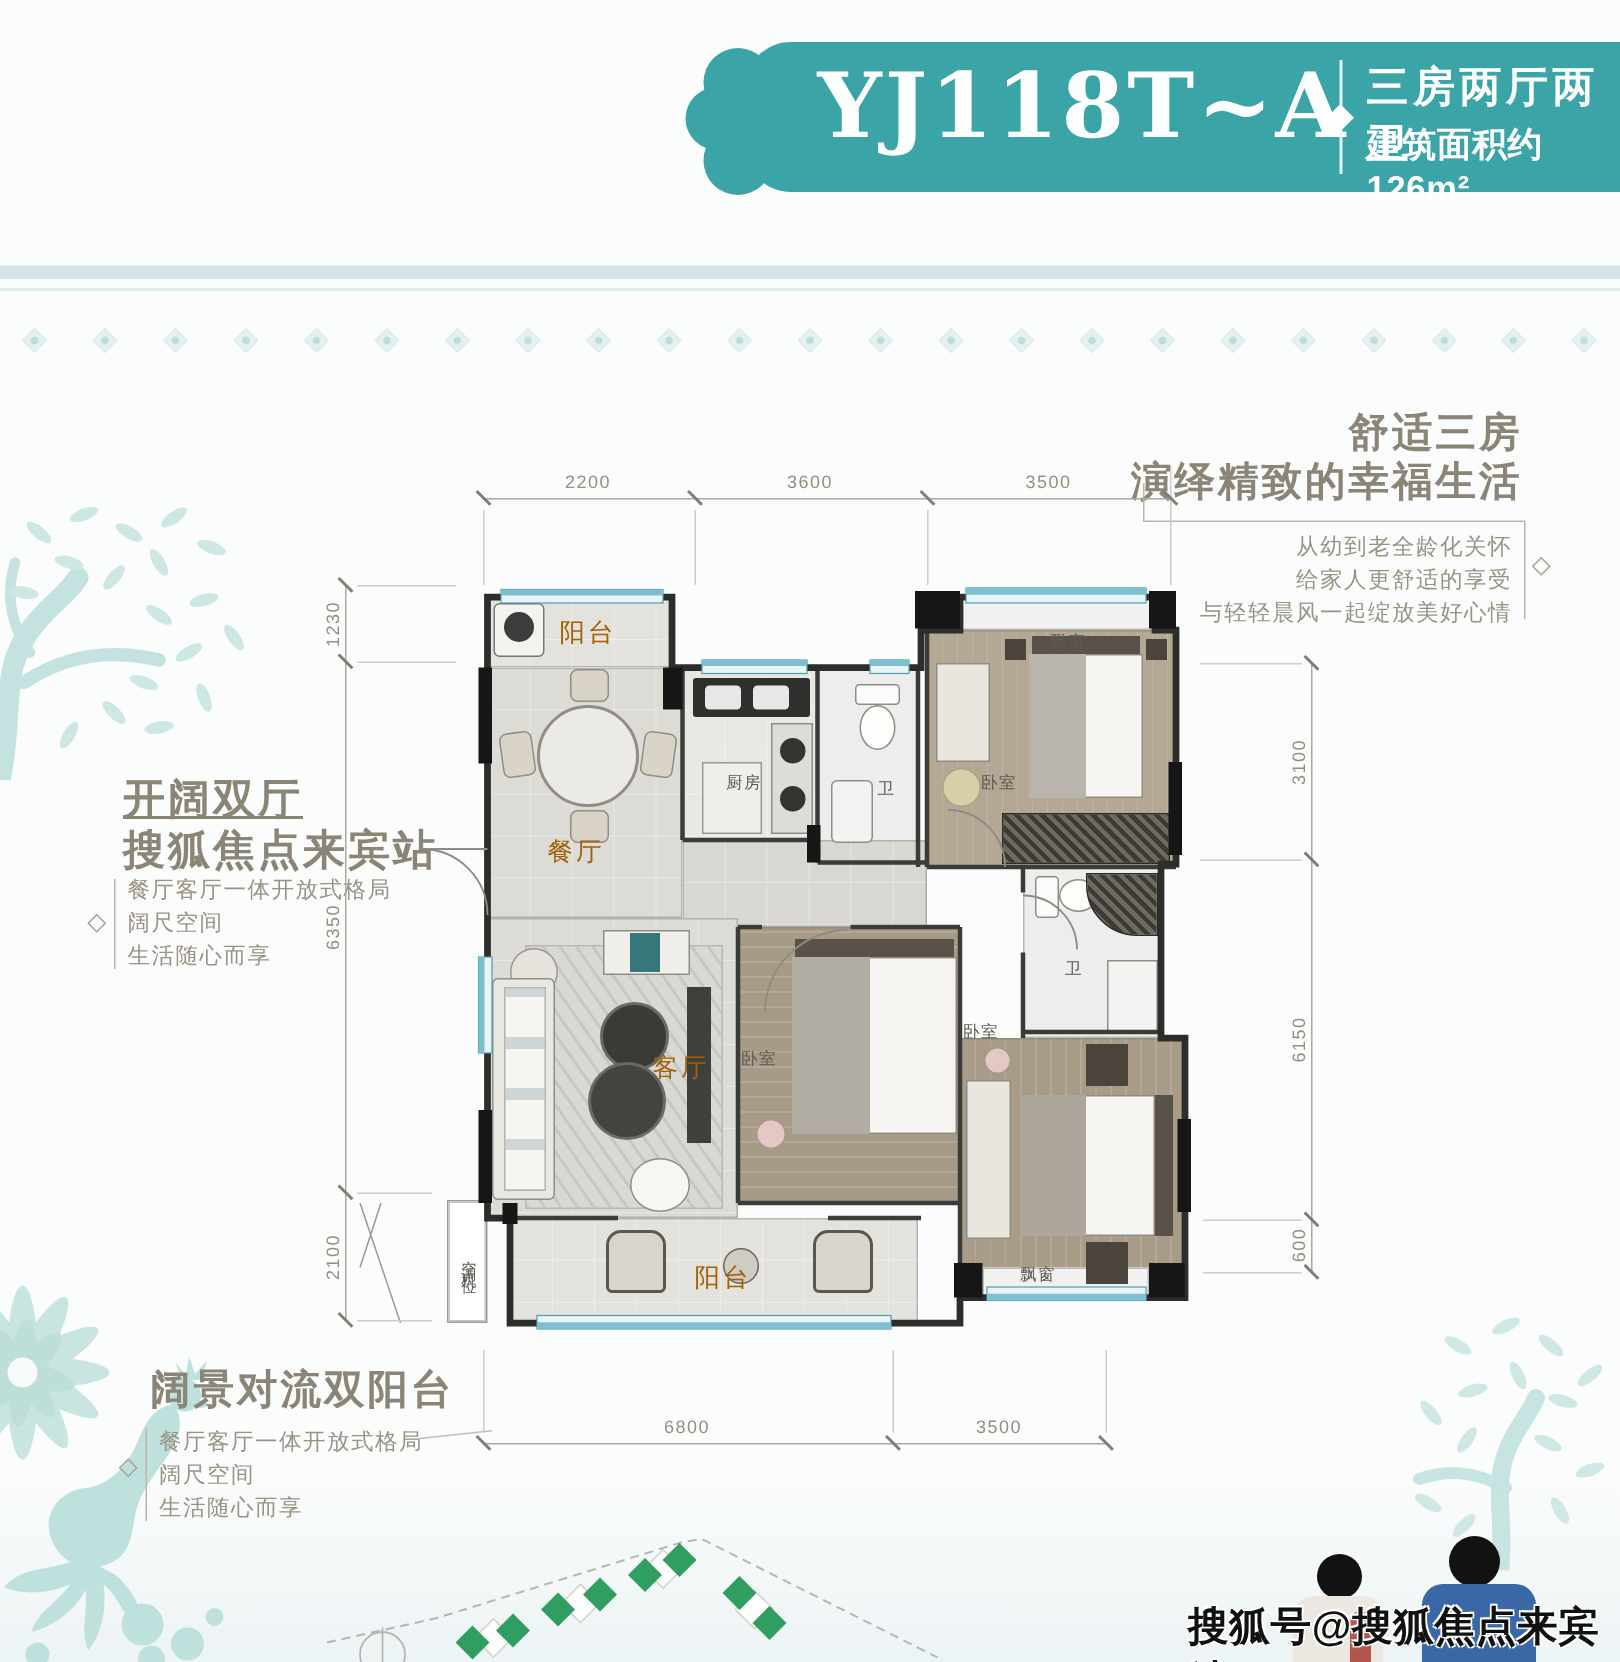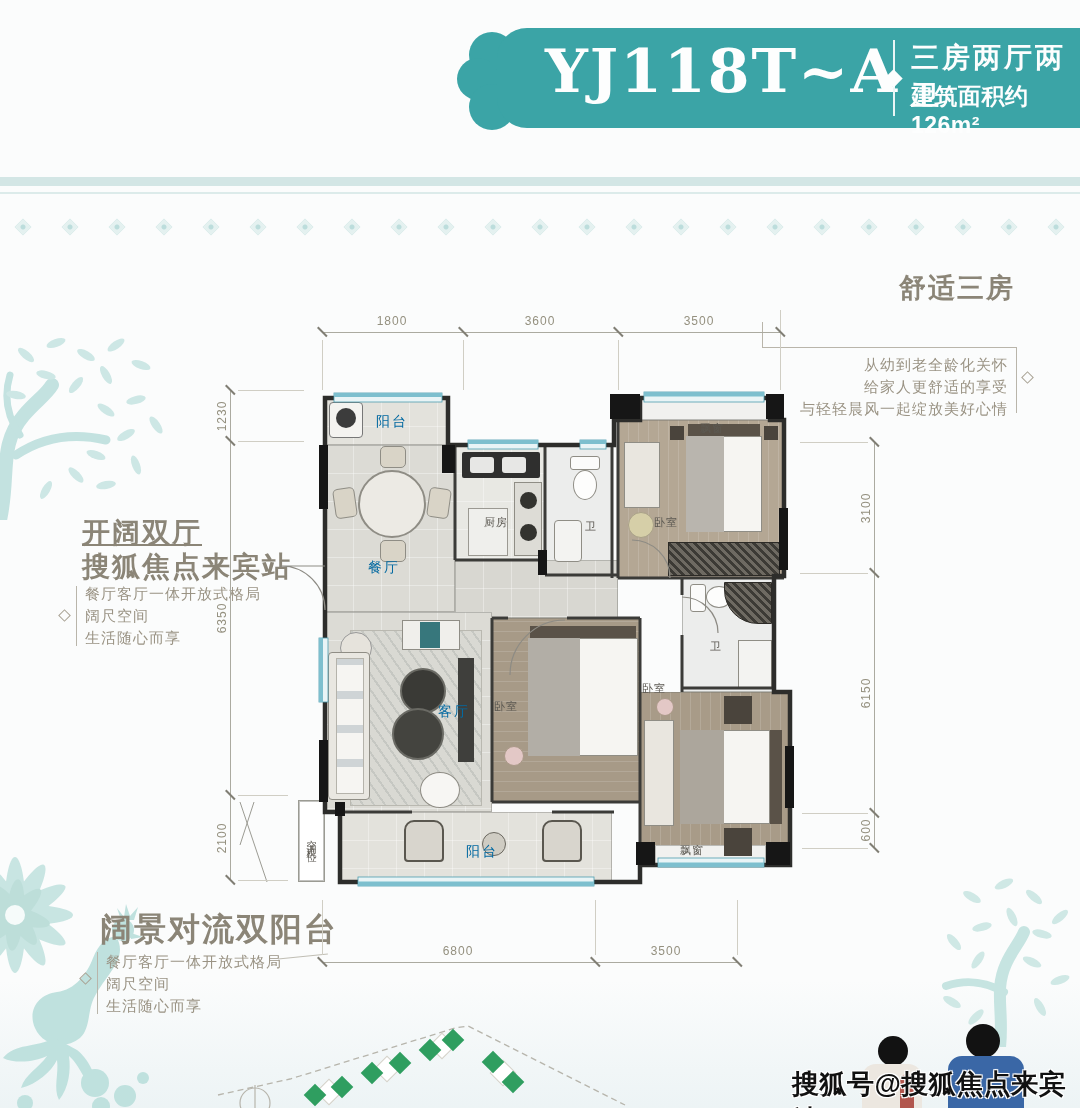--- a/index.html
+++ b/index.html
@@ -31,21 +31,21 @@
   .bullet-dia { width:9px; height:9px; border:1.5px solid #a9a294; transform:rotate(45deg); background:transparent; }
   .vline { background:#b9b5aa; }
   .hline { background:#b9b5aa; }
 
   
   .plan { left:292px; top:390px; width:500px; height:500px; }
   .room { position:absolute; box-shadow:inset 0 0 0 1px rgba(120,120,112,0.45); }
   .tile { background-image:linear-gradient(rgba(255,255,255,.35) 1px, transparent 1px),linear-gradient(90deg, rgba(255,255,255,.35) 1px, transparent 1px); background-size:28px 28px; }
   .wood { background-image:repeating-linear-gradient(90deg, rgba(255,255,255,.14) 0 1px, transparent 1px 10px); }
   .woodh { background-image:repeating-linear-gradient(0deg, rgba(255,255,255,.14) 0 1px, transparent 1px 10px); }
-  .plabel { position:absolute; color:#0369a1; font-size:14px; letter-spacing:2px; white-space:nowrap; transform:translate(-50%,-50%); }
+  .plabel { position:absolute; color:#a16207; font-size:17px; letter-spacing:2px; white-space:nowrap; transform:translate(-50%,-50%); }
   .plabel.small { font-size:11px; letter-spacing:1px; color:#5c5952; }
   .furn { position:absolute; }
   .hatch { background:repeating-linear-gradient(45deg,#6e6a62 0 3px,#3c3a35 3px 6px); }
 
   
   .dimline { position:absolute; background:#abaaa0; }
   .dimtick { position:absolute; width:13px; height:1.5px; background:#807e74; transform:rotate(45deg); }
   .dimlabel { position:absolute; font-size:12px; color:#94907f; letter-spacing:1px; transform:translate(-50%,-100%); white-space:nowrap; }
   .dimlabel.vert { transform:translate(-50%,-50%) rotate(-90deg); }
   .ext { position:absolute; background:#d0cec4; }
@@ -178,20 +178,21 @@
       <span class="dmd"></span>
       <span class="dmd"></span>
       <span class="dmd"></span>
       <span class="dmd"></span>
       <span class="dmd"></span>
       <span class="dmd"></span>
     </div>
 
   <div class="abs" style="left:690px;top:272px;width:325px;text-align:right;">
     <div class="hl-head" style="font-size:27px;">舒适三房</div>
+    <div class="hl-head" style="font-size:27px;">演绎精致的幸福生活</div>
   </div>
   <div class="abs hline" style="left:762px;top:347px;width:254px;height:1px;"></div>
   <div class="abs vline" style="left:762px;top:322px;width:1px;height:26px;"></div>
   <div class="abs vline" style="left:1016px;top:347px;width:1px;height:66px;"></div>
   <div class="abs bullet-dia" style="left:1023px;top:373px;"></div>
   <div class="abs hl-body" style="left:690px;top:354px;width:318px;text-align:right;font-size:15px;">
     <div>从幼到老全龄化关怀</div>
     <div>给家人更舒适的享受</div>
     <div>与轻轻晨风一起绽放美好心情</div>
   </div>
@@ -201,21 +202,21 @@
     <div class="hl-head" style="font-size:28px;">搜狐焦点来宾站</div>
   </div>
   <div class="abs vline" style="left:76px;top:586px;width:1px;height:60px;"></div>
   <div class="abs bullet-dia" style="left:60px;top:611px;"></div>
   <div class="abs hl-body" style="left:85px;top:583px;font-size:15px;">
     <div>餐厅客厅一体开放式格局</div>
     <div>阔尺空间</div>
     <div>生活随心而享</div>
   </div>
 
-  <div class="abs hl-head" style="left:100px;top:910px;font-size:32px;">阔景对流双阳台</div>
+  <div class="abs hl-head" style="left:100px;top:910px;font-size:27px;">阔景对流双阳台</div>
   <div class="abs vline" style="left:97px;top:952px;width:1px;height:62px;"></div>
   <div class="abs bullet-dia" style="left:81px;top:974px;"></div>
   <div class="abs hl-body" style="left:106px;top:951px;font-size:15px;">
     <div>餐厅客厅一体开放式格局</div>
     <div>阔尺空间</div>
     <div>生活随心而享</div>
   </div>
   <div class="abs" style="left:278px;top:956px;width:50px;height:1px;background:#c0beb4;transform:rotate(-6deg);"></div>
 
   <div class="abs plan" style="overflow:visible;">
@@ -376,21 +377,21 @@
 
   <div class="abs ext" style="left:322px;top:340px;width:1px;height:50px;"></div>
   <div class="abs ext" style="left:463px;top:340px;width:1px;height:50px;"></div>
   <div class="abs ext" style="left:618px;top:340px;width:1px;height:50px;"></div>
   <div class="abs ext" style="left:780px;top:310px;width:1px;height:80px;"></div>
   <div class="abs dimline" style="left:322px;top:332px;width:458px;height:1px;"></div>
   <div class="abs dimtick" style="left:316px;top:331px;"></div>
   <div class="abs dimtick" style="left:457px;top:331px;"></div>
   <div class="abs dimtick" style="left:612px;top:331px;"></div>
   <div class="abs dimtick" style="left:774px;top:331px;"></div>
-  <div class="abs dimlabel" style="left:392px;top:328px;">1800</div>
+  <div class="abs dimlabel" style="left:392px;top:328px;">2200</div>
   <div class="abs dimlabel" style="left:540px;top:328px;">3600</div>
   <div class="abs dimlabel" style="left:699px;top:328px;">3500</div>
 
   <div class="abs dimline" style="left:230px;top:390px;width:1px;height:490px;"></div>
   <div class="abs ext" style="left:238px;top:390px;width:66px;height:1px;"></div>
   <div class="abs ext" style="left:238px;top:441px;width:66px;height:1px;"></div>
   <div class="abs ext" style="left:238px;top:795px;width:50px;height:1px;"></div>
   <div class="abs ext" style="left:238px;top:880px;width:50px;height:1px;"></div>
   <div class="abs dimtick" style="left:224px;top:389px;"></div>
   <div class="abs dimtick" style="left:224px;top:440px;"></div>

